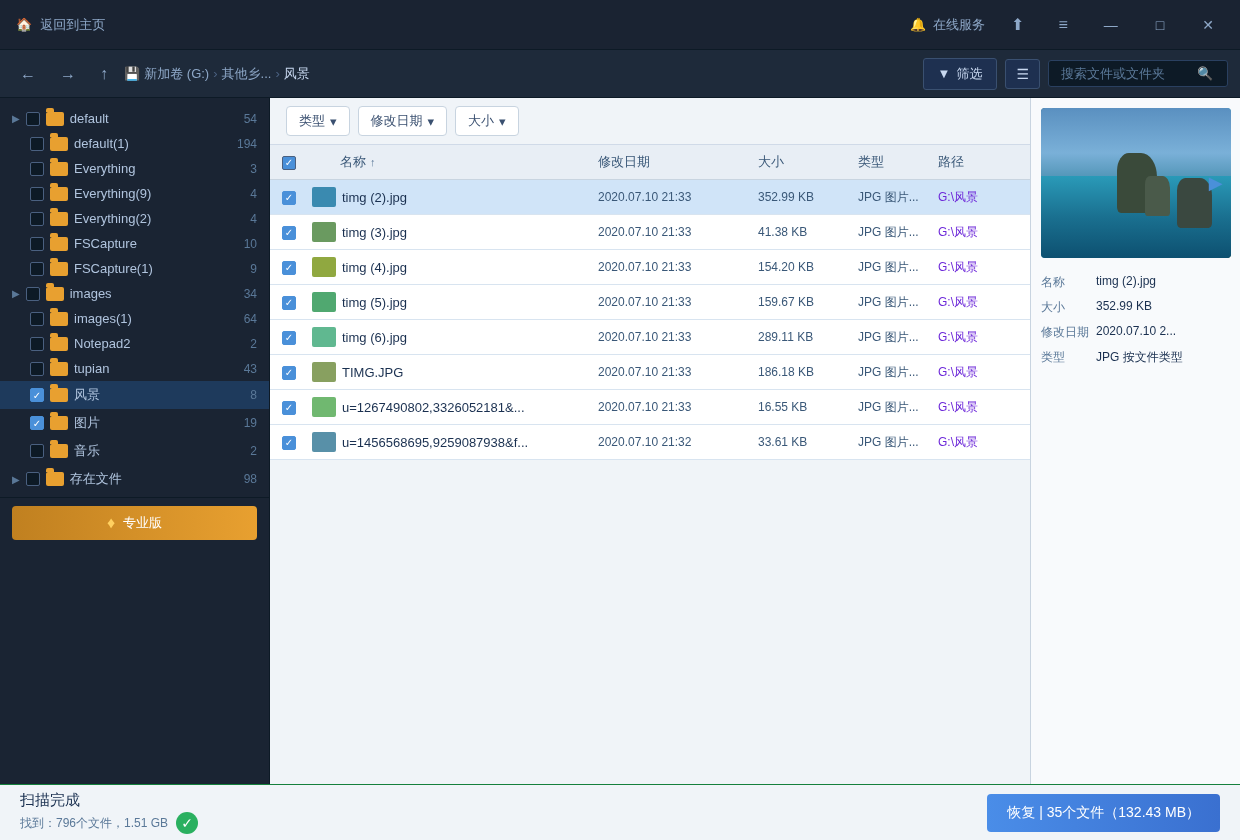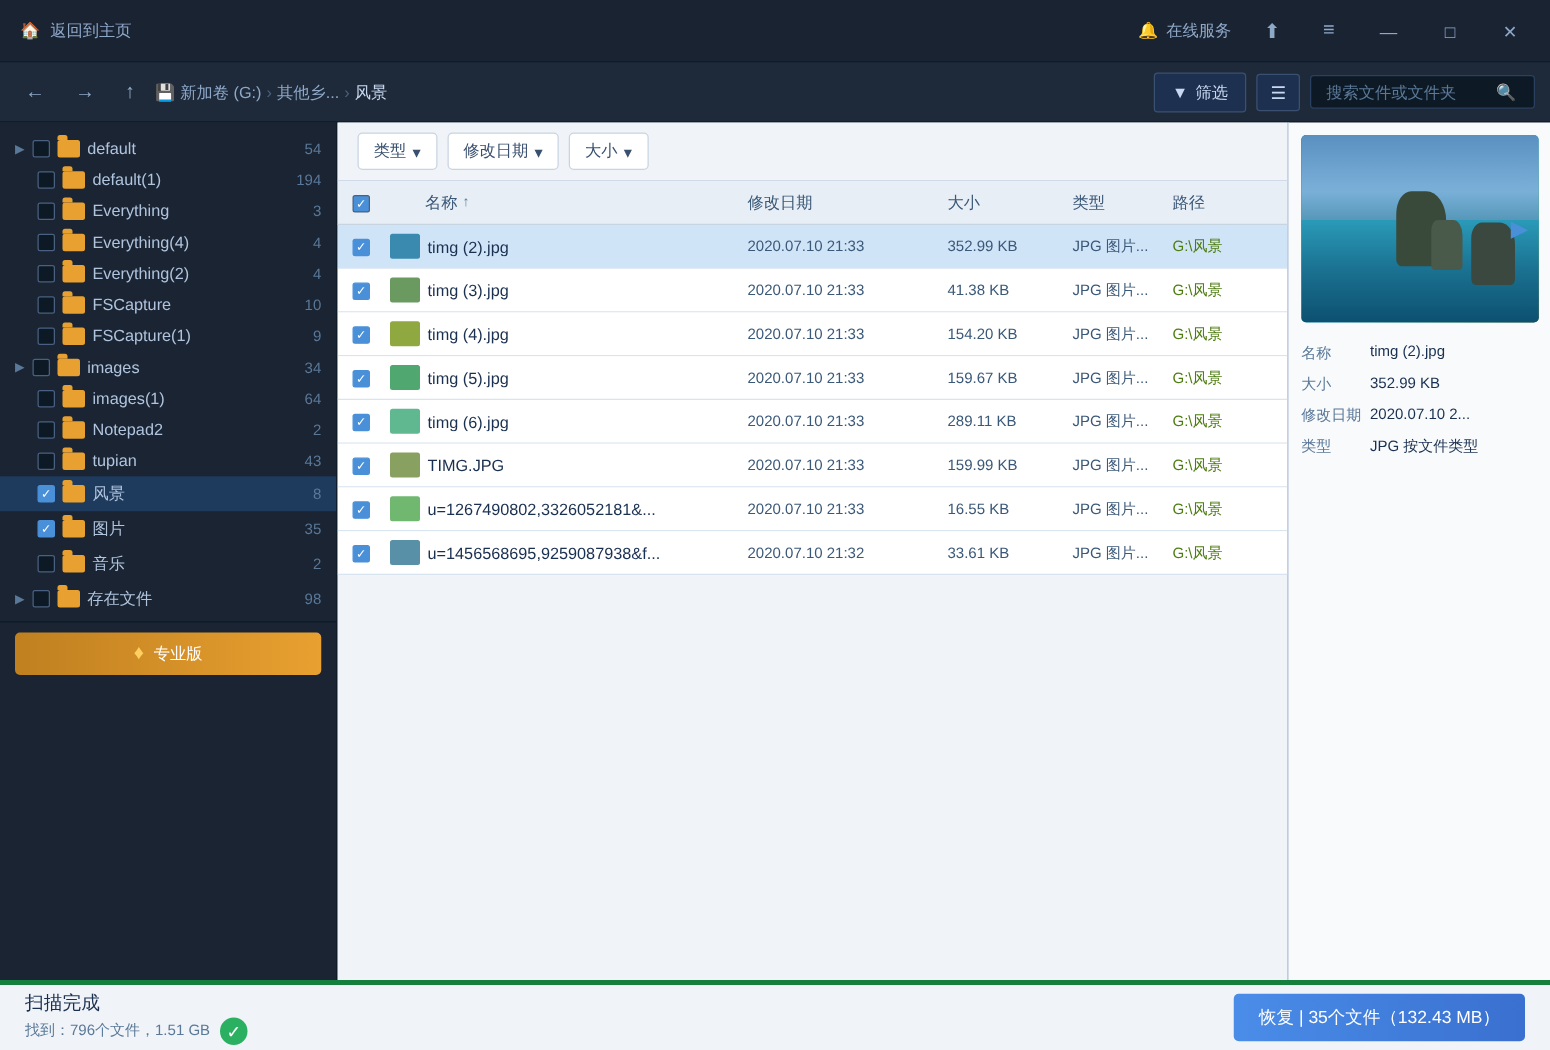--- a/index.html
+++ b/index.html
@@ -141,21 +141,21 @@
     }
     .file-row.selected { background: #d0e4f8; }
     .file-row-check { width: 30px; flex-shrink: 0; }
     .row-checkbox { width: 14px; height: 14px; border: 1px solid #4a6080; border-radius: 2px; background: #fff; display: inline-flex; align-items: center; justify-content: center; }
     .row-checkbox.checked { background: #4a90d9; border-color: #4a90d9; }
     .row-checkbox.checked::after { content: '✓'; color: #fff; font-size: 10px; }
     .file-name-cell { flex: 2; min-width: 140px; color: #1a3050; font-size: 13px; overflow: hidden; text-overflow: ellipsis; white-space: nowrap; }
     .file-date { width: 160px; flex-shrink: 0; color: #3a5878; font-size: 12px; }
     .file-size { width: 100px; flex-shrink: 0; color: #3a5878; font-size: 12px; }
     .file-type { width: 80px; flex-shrink: 0; color: #3a5878; font-size: 12px; }
-    .file-path { width: 80px; flex-shrink: 0; color: #4d7c0f; font-size: 12px; }
+    .file-path { width: 80px; flex-shrink: 0; color: #6d28d9; font-size: 12px; }
 
     
     .img-thumb { width: 24px; height: 20px; border-radius: 2px; flex-shrink: 0; margin-right: 6px; }
 
     
     .right-panel {
       width: 210px;
       background: #f8fafc;
       border-left: 1px solid #c8d4e0;
       flex-shrink: 0;
@@ -205,21 +205,21 @@
       transform: translateY(-50%);
       color: #4a90d9;
       font-size: 18px;
       cursor: pointer;
     }
 
     
     .bottom-bar {
       height: 56px;
       background: #f0f4f8;
-      border-top: 4px solid #15803d;
+      border-top: 1px solid #15803d;
       display: flex;
       align-items: center;
       padding: 0 20px;
       gap: 12px;
     }
     .scan-status { flex: 1; }
     .scan-title { font-size: 15px; font-weight: 500; color: #1a3050; }
     .scan-detail { font-size: 12px; color: #5a7898; margin-top: 2px; display: flex; align-items: center; gap: 8px; }
     .scan-ok { color: #2ab060; font-size: 18px; }
     .recover-btn {
@@ -326,21 +326,21 @@
         <span style="width: 12px;"></span>
         <span class="sidebar-checkbox"></span>
         <span class="folder-icon"></span>
         <span class="sidebar-label">Everything</span>
         <span class="sidebar-count">3</span>
       </div>
       <div class="sidebar-item">
         <span style="width: 12px;"></span>
         <span class="sidebar-checkbox"></span>
         <span class="folder-icon"></span>
-        <span class="sidebar-label">Everything(4)</span>
+        <span class="sidebar-label">Everything(9)</span>
         <span class="sidebar-count">4</span>
       </div>
       <div class="sidebar-item">
         <span style="width: 12px;"></span>
         <span class="sidebar-checkbox"></span>
         <span class="folder-icon"></span>
         <span class="sidebar-label">Everything(2)</span>
         <span class="sidebar-count">4</span>
       </div>
       <div class="sidebar-item">
@@ -390,21 +390,21 @@
         <span class="sidebar-checkbox checked"></span>
         <span class="folder-icon"></span>
         <span class="sidebar-label">风景</span>
         <span class="sidebar-count">8</span>
       </div>
       <div class="sidebar-item">
         <span style="width: 12px;"></span>
         <span class="sidebar-checkbox checked"></span>
         <span class="folder-icon"></span>
         <span class="sidebar-label">图片</span>
-        <span class="sidebar-count">35</span>
+        <span class="sidebar-count">19</span>
       </div>
       <div class="sidebar-item">
         <span style="width: 12px;"></span>
         <span class="sidebar-checkbox"></span>
         <span class="folder-icon"></span>
         <span class="sidebar-label">音乐</span>
         <span class="sidebar-count">2</span>
       </div>
       <div class="sidebar-item">
         <span class="sidebar-expand">▶</span>
@@ -496,21 +496,21 @@
           <div class="file-date">2020.07.10 21:33</div>
           <div class="file-size">289.11 KB</div>
           <div class="file-type">JPG 图片...</div>
           <div class="file-path">G:\风景</div>
         </div>
         <div class="file-row">
           <div class="file-row-check"><span class="row-checkbox checked"></span></div>
           <div class="img-thumb" style="background: rgb(136, 160, 96); border-radius: 2px;"></div>
           <div class="file-name-cell">TIMG.JPG</div>
           <div class="file-date">2020.07.10 21:33</div>
-          <div class="file-size">159.99 KB</div>
+          <div class="file-size">186.18 KB</div>
           <div class="file-type">JPG 图片...</div>
           <div class="file-path">G:\风景</div>
         </div>
         <div class="file-row">
           <div class="file-row-check"><span class="row-checkbox checked"></span></div>
           <div class="img-thumb" style="background: rgb(112, 184, 112); border-radius: 2px;"></div>
           <div class="file-name-cell">u=1267490802,3326052181&amp;...</div>
           <div class="file-date">2020.07.10 21:33</div>
           <div class="file-size">16.55 KB</div>
           <div class="file-type">JPG 图片...</div>

